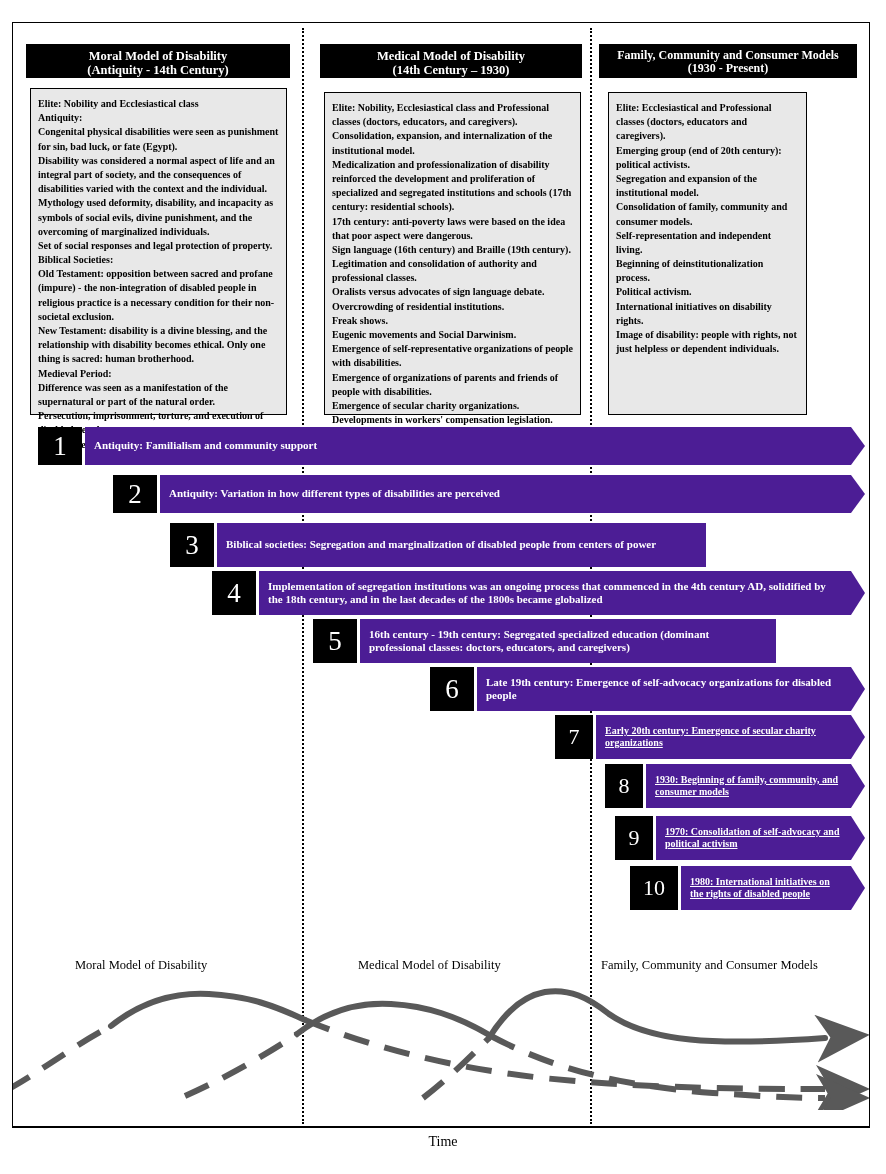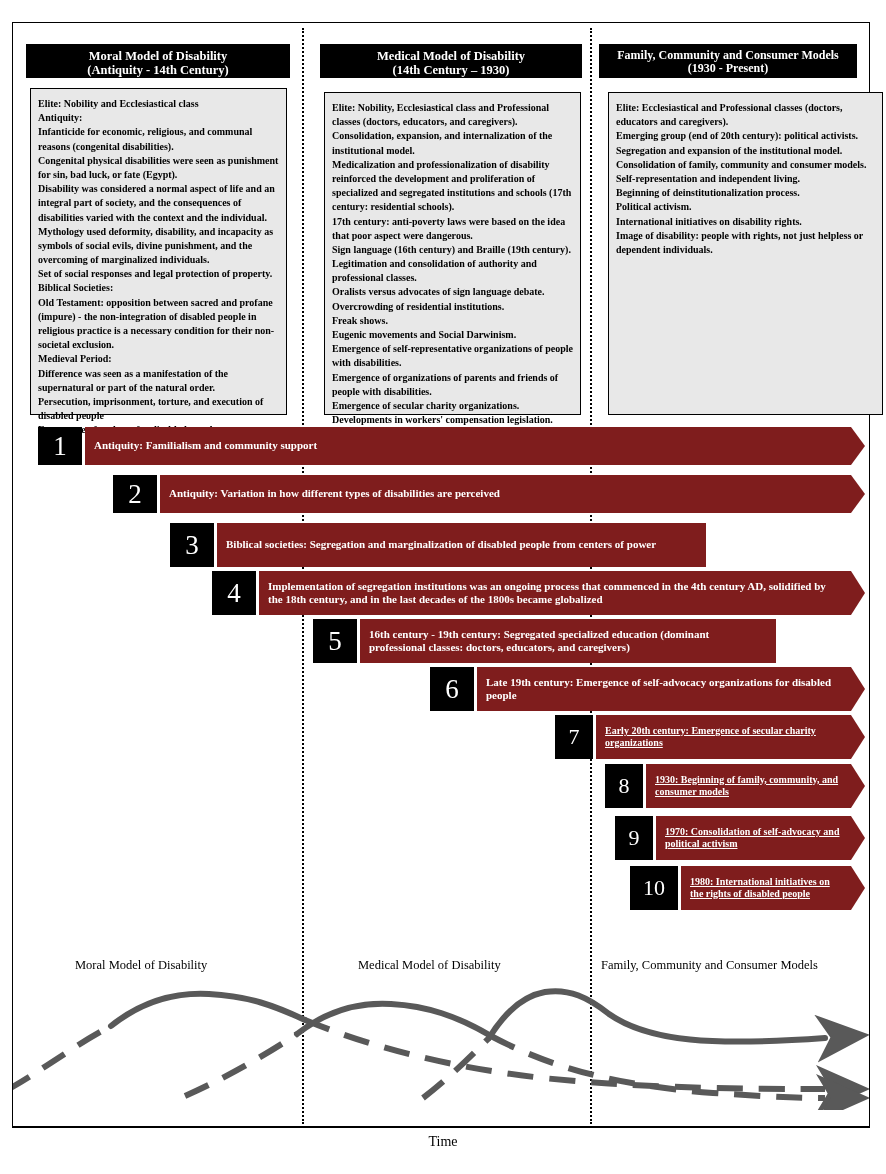--- a/index.html
+++ b/index.html
@@ -19,21 +19,21 @@
 
   
   .divider{position:absolute;width:0;border-left:2.5px dotted #000;}
 
   
   .bar{position:absolute;height:38px;display:flex;align-items:stretch;}
   .bar.tall{height:44px;}
   .bar .num{background:#000;color:#fff;display:flex;align-items:center;justify-content:center;
      font-size:27px;line-height:1;width:44px;flex:0 0 auto;}
   .bar.small .num{font-size:22px;width:38px;}
-  .bar .body{background:#7f1d1d;color:#fff;margin-left:3px;flex:1 1 auto;display:flex;align-items:center;
+  .bar .body{background:#4c1d95;color:#fff;margin-left:3px;flex:1 1 auto;display:flex;align-items:center;
      padding:2px 10px 2px 9px;font-size:11px;font-weight:bold;line-height:1.22;box-sizing:border-box;
      position:relative;}
   .bar.small .body{font-size:10px;text-decoration:underline;}
   .bar .body.arrow{clip-path:polygon(0 0, calc(100% - 14px) 0, 100% 50%, calc(100% - 14px) 100%, 0 100%);
      padding-right:22px;}
 
   
   .curve-wrap{position:absolute;left:13px;top:930px;width:856px;height:180px;}
   .curve-label{position:absolute;font-size:12.5px;color:#000;white-space:nowrap;}
 
@@ -56,27 +56,27 @@
     <div>(14th Century – 1930)</div>
   </div>
   <div class="col-header" style="left:599px;top:44px;width:258px;height:34px;font-size:12px;">
     <div>Family, Community and Consumer Models</div>
     <div>(1930 - Present)</div>
   </div>
 
   <div class="desc-box" style="left:30px;top:88px;width:257px;height:327px;">
       <p>Elite: Nobility and Ecclesiastical class</p>
       <p>Antiquity:</p>
-      <p>Infanticide for economic, religious, and communal reasons (congenital disabilities).</p>
       <p>Congenital physical disabilities were seen as punishment for sin, bad luck, or fate (Egypt).</p>
       <p>Disability was considered a normal aspect of life and an integral part of society, and the consequences of disabilities varied with the context and the individual.</p>
       <p>Mythology used deformity, disability, and incapacity as symbols of social evils, divine punishment, and the overcoming of marginalized individuals.</p>
       <p>Set of social responses and legal protection of property.</p>
       <p class="gap">Biblical Societies:</p>
       <p>Old Testament: opposition between sacred and profane (impure) - the non-integration of disabled people in religious practice is a necessary condition for their non-societal exclusion.</p>
+      <p>New Testament: disability is a divine blessing, and the relationship with disability becomes ethical. Only one thing is sacred: human brotherhood.</p>
       <p class="gap">Medieval Period:</p>
       <p>Difference was seen as a manifestation of the supernatural or part of the natural order.</p>
       <p>Persecution, imprisonment, torture, and execution of disabled people</p>
       <p>Emergence of asylums for disabled people.</p>
     </div>
   <div class="desc-box" style="left:324px;top:92px;width:257px;height:323px;">
       <p>Elite: Nobility, Ecclesiastical class and Professional classes (doctors, educators, and caregivers).</p>
       <p>Consolidation, expansion, and internalization of the institutional model.</p>
       <p>Medicalization and professionalization of disability reinforced the development and proliferation of specialized and segregated institutions and schools (17th century: residential schools).</p>
       <p>17th century: anti-poverty laws were based on the idea that poor aspect were dangerous.</p>
@@ -85,21 +85,21 @@
       <p>Oralists versus advocates of sign language debate.</p>
       <p>Overcrowding of residential institutions.</p>
       <p>Freak shows.</p>
       <p>Eugenic movements and Social Darwinism.</p>
       <p>Emergence of self-representative organizations of people with disabilities.</p>
       <p>Emergence of organizations of parents and friends of people with disabilities.</p>
       <p>Emergence of secular charity organizations.</p>
       <p>Developments in workers' compensation legislation.</p>
       <p>Image of disability: incapacitated/dependent individuals.</p>
     </div>
-  <div class="desc-box" style="left:608px;top:92px;width:275px;height:323px;">
+  <div class="desc-box" style="left:608px;top:92px;width:199px;height:323px;">
       <p>Elite: Ecclesiastical and Professional classes (doctors, educators and caregivers).</p>
       <p>Emerging group (end of 20th century): political activists.</p>
       <p>Segregation and expansion of the institutional model.</p>
       <p>Consolidation of family, community and consumer models.</p>
       <p>Self-representation and independent living.</p>
       <p>Beginning of deinstitutionalization process.</p>
       <p>Political activism.</p>
       <p>International initiatives on disability rights.</p>
       <p>Image of disability: people with rights, not just helpless or dependent individuals.</p>
     </div>

